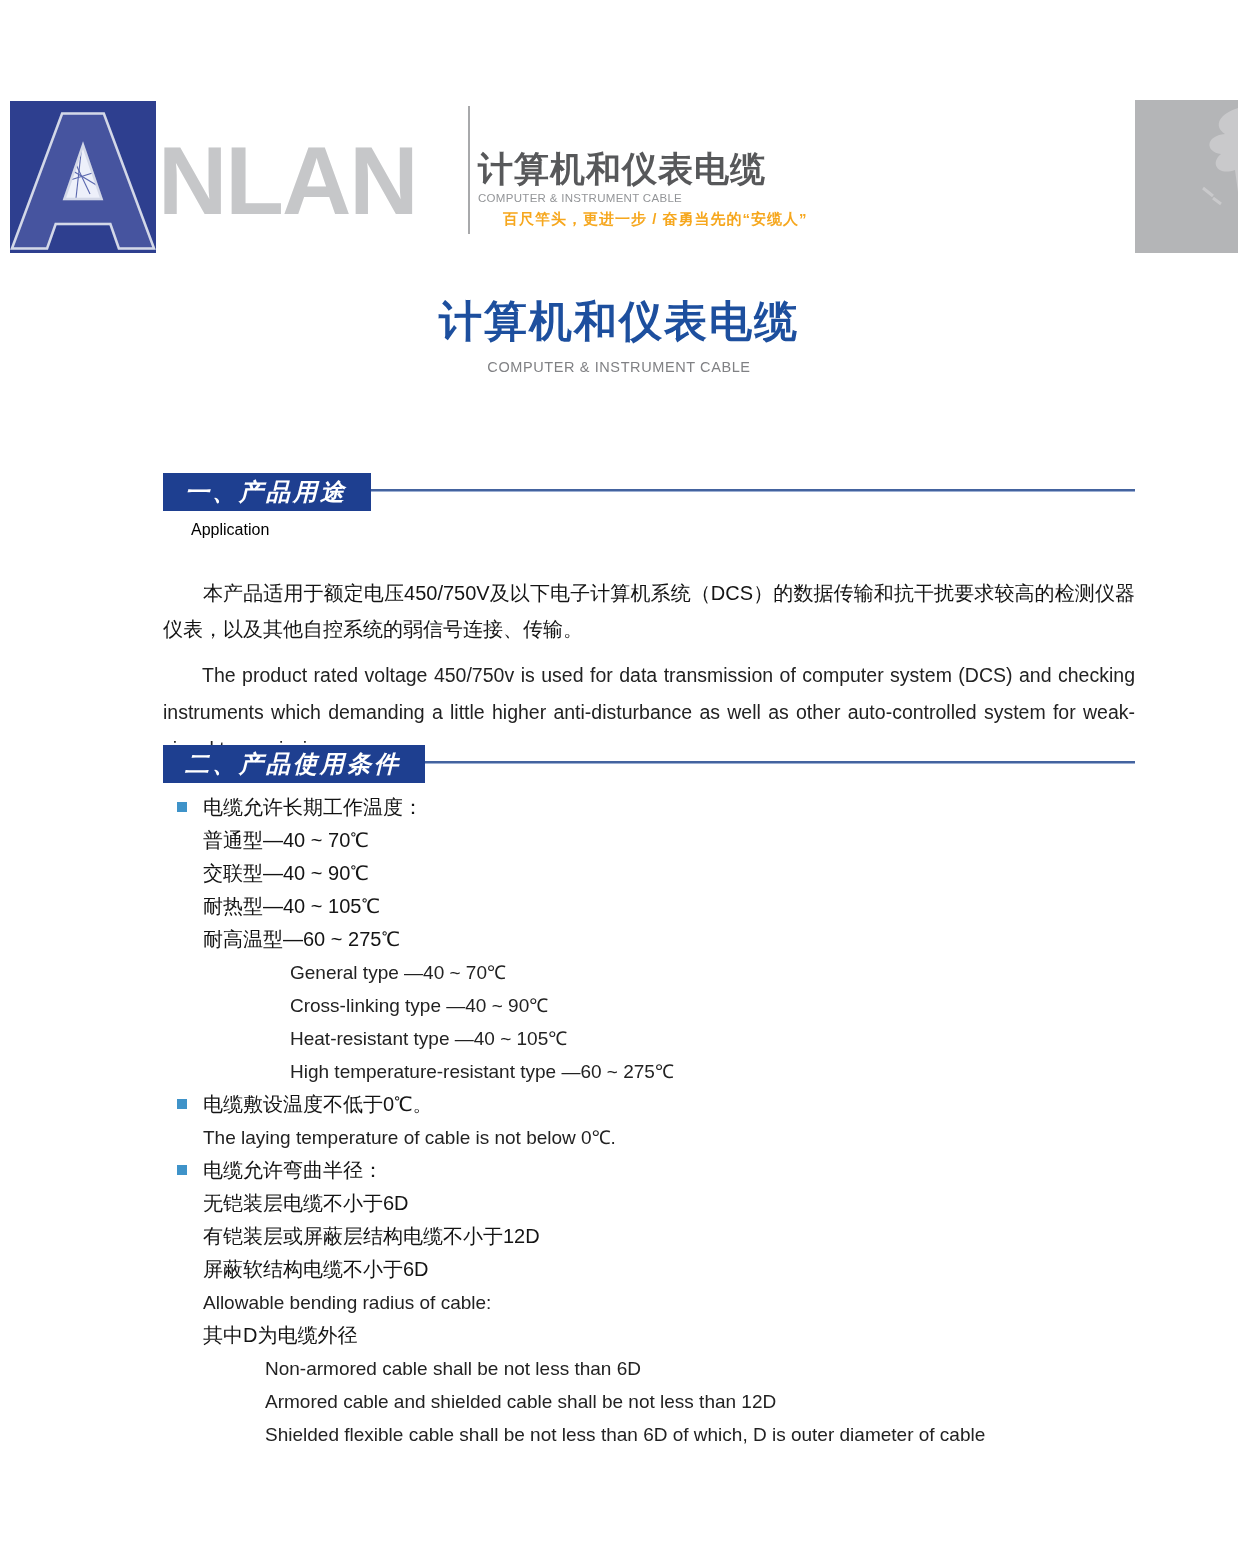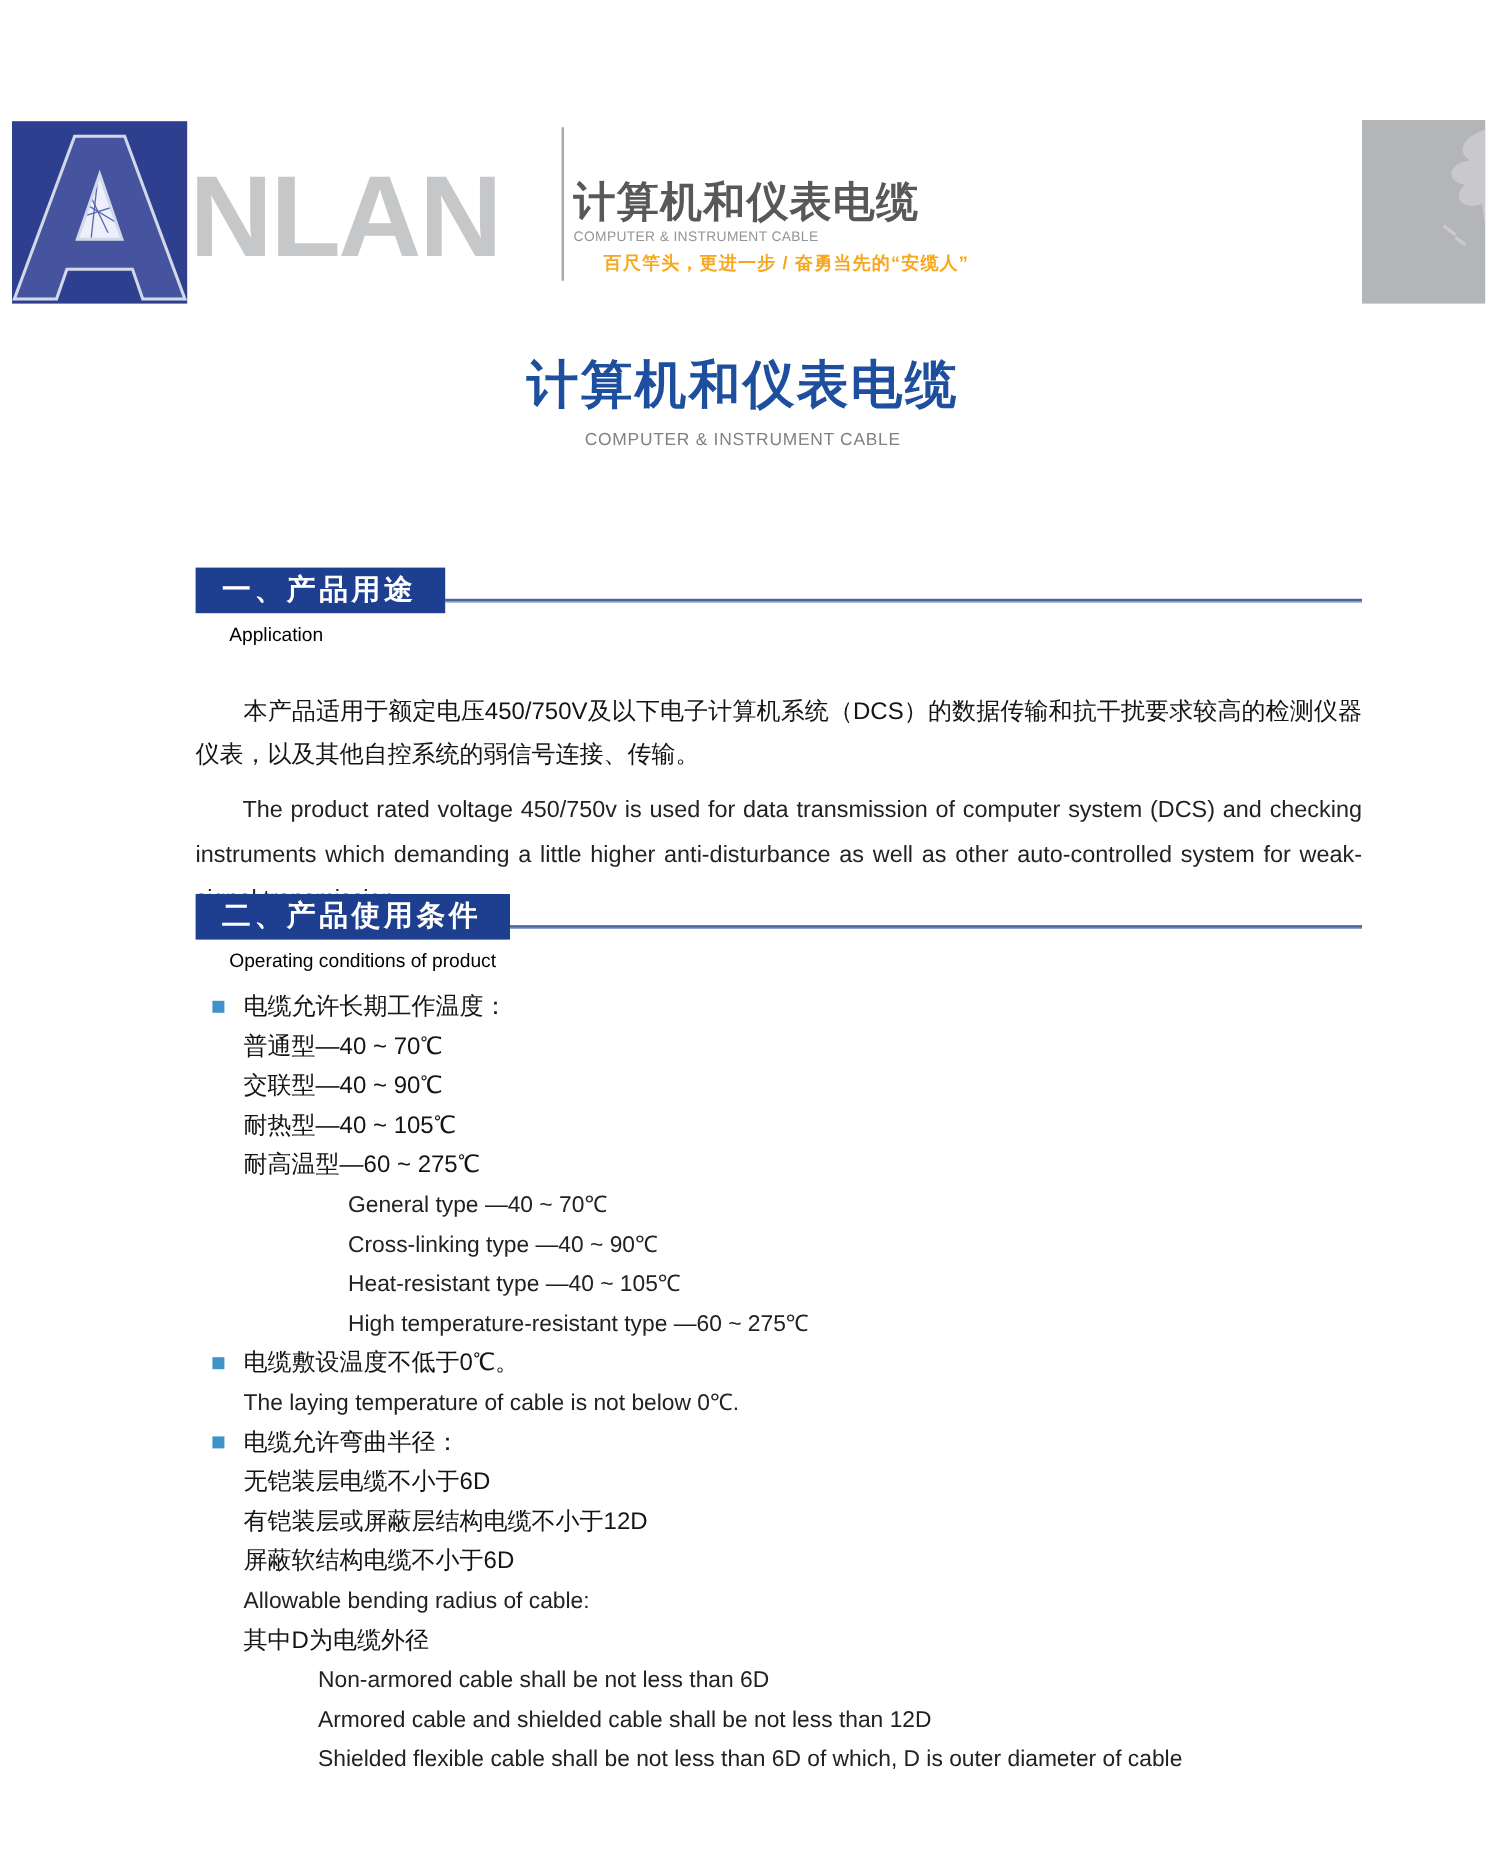--- a/index.html
+++ b/index.html
@@ -22,21 +22,21 @@
 
   
   .page-title { position:absolute; left:0; top:297px; width:1238px; text-align:center; }
   .page-title-cn { margin:0; font-size:43px; font-weight:bold; color:#1d4f9e; letter-spacing:2px; line-height:1.15; }
   .page-title-en { margin-top:13px; font-size:14.5px; color:#808184; letter-spacing:0.6px; }
 
   
   .section { position:absolute; left:163px; width:972px; }
   .section-1 { top:473px; }
   .section-2 { top:745px; }
-  .sec-head { display:flex; align-items:center; }
+  .sec-head { display:flex; align-items:flex-start;font-style:italic; }
   .sec-box {
     background:#1e3f90; color:#ffffff; font-size:24px; font-weight:bold;
     height:38px; line-height:38px; padding:0 24px 0 22px; letter-spacing:3px; white-space:nowrap;
   }
   .sec-rule { flex:1; height:2px; background:#44639f; border-bottom:1px solid #9db0d4; margin-top:16px; }
   .sec-sub { margin:6px 0 0 28px; font-size:16px; line-height:26px; color:#000000; }
 
   .para-cn { margin:32px 0 0 0; font-size:20px; line-height:36px; color:#141414; text-indent:2em; text-align:justify; }
   .para-en { margin:10px 0 0 0; font-size:19.5px; line-height:37px; color:#222222; text-indent:2em; text-align:justify; }
 
@@ -92,21 +92,20 @@
     <div class="sec-sub">Application</div>
     <p class="para-cn">本产品适用于额定电压450/750V及以下电子计算机系统（DCS）的数据传输和抗干扰要求较高的检测仪器仪表，以及其他自控系统的弱信号连接、传输。</p>
     <p class="para-en">The product rated voltage 450/750v is used for data transmission of computer system (DCS) and checking instruments which demanding a little higher anti-disturbance as well as other auto-controlled system for weak-signal transmission.</p>
   </div>
 
   <div class="section section-2">
     <div class="sec-head">
       <div class="sec-box">二、产品使用条件</div>
       <div class="sec-rule"></div>
     </div>
-    <div class="sec-sub">Operating conditions of product</div>
 
     <div class="cond-list">
       <div class="cond-line"><span class="sq"></span><span>电缆允许长期工作温度：</span></div>
       <div class="cond-line"><span>普通型—40 ~ 70℃</span></div>
       <div class="cond-line"><span>交联型—40 ~ 90℃</span></div>
       <div class="cond-line"><span>耐热型—40 ~ 105℃</span></div>
       <div class="cond-line"><span>耐高温型—60 ~ 275℃</span></div>
       <div class="cond-line en indent"><span>General type —40 ~ 70℃</span></div>
       <div class="cond-line en indent"><span>Cross-linking type —40 ~ 90℃</span></div>
       <div class="cond-line en indent"><span>Heat-resistant type —40 ~ 105℃</span></div>

